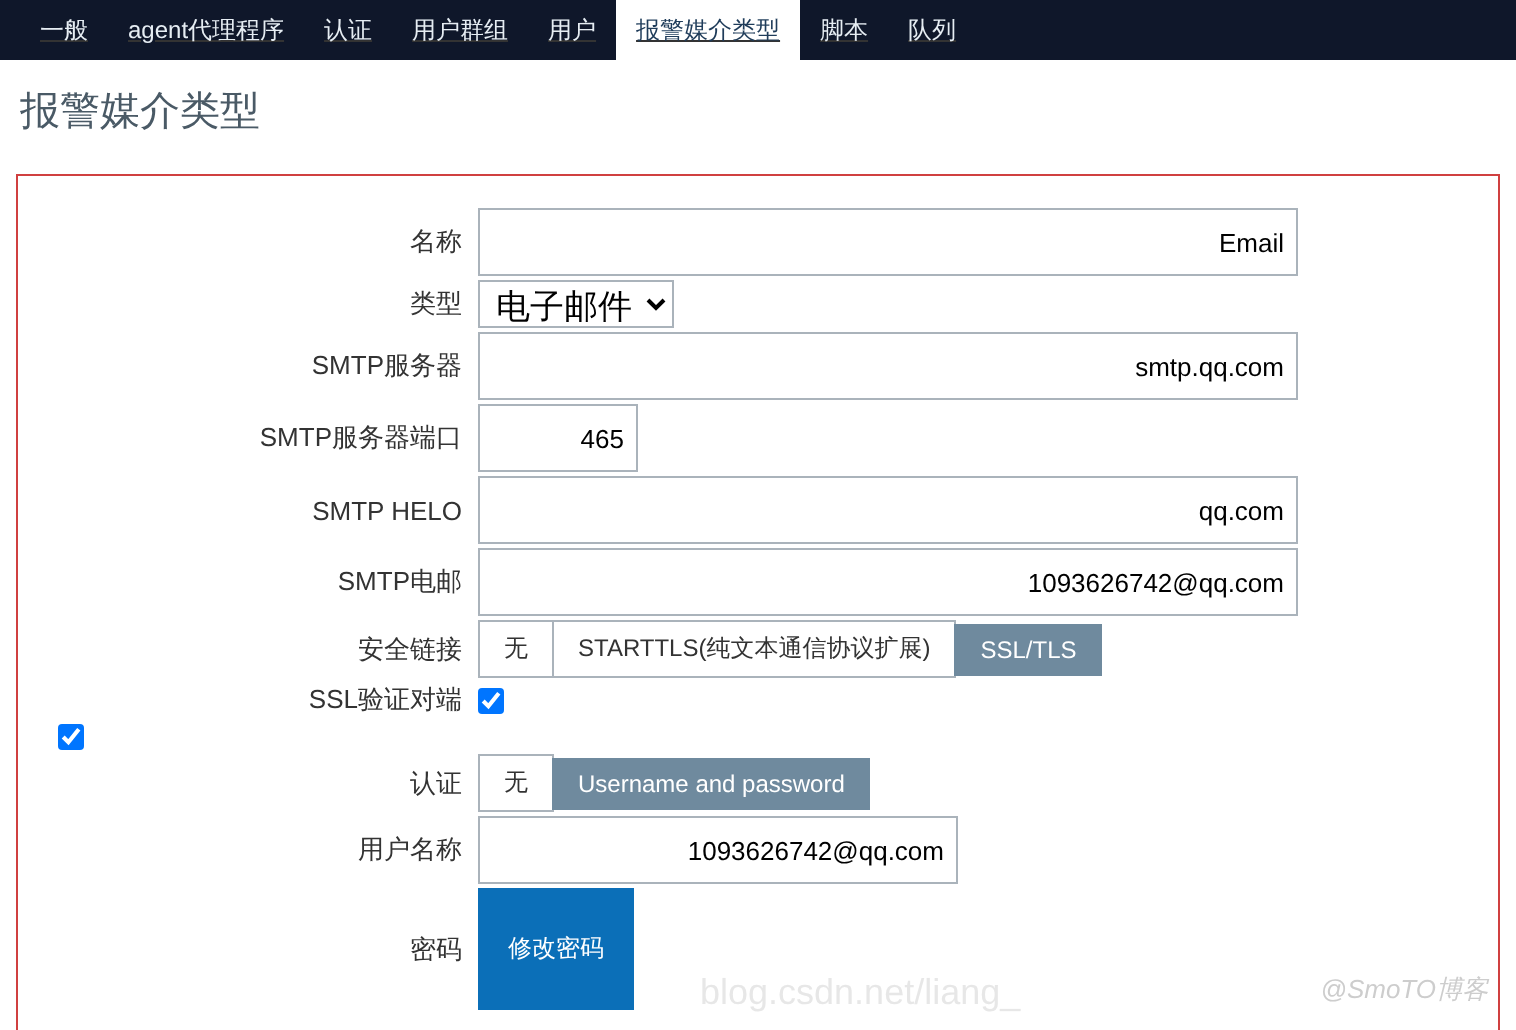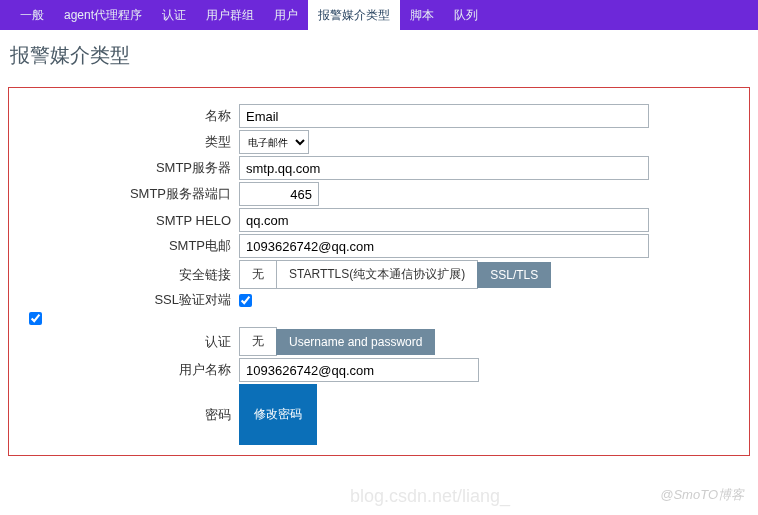--- a/index.html
+++ b/index.html
@@ -4,24 +4,25 @@
   <style>
     * { box-sizing: border-box; margin: 0; padding: 0; }
     body {
       font-family: Arial, "Microsoft YaHei", sans-serif;
       font-size: 13px;
       color: #333;
       background: #fff;
       width: 758px;
     }
     .topnav {
-      background: #6d28d9;
+      background: #0f172a;
       display: flex;
       padding: 0 10px;
       height: 30px;
+      text-decoration: underline;
     }
     .topnav a {
       color: #e6edf3;
       text-decoration: none;
       padding: 7px 10px;
       font-size: 12px;
       cursor: pointer;
     }
     .topnav a.active {
       background: #fff;
@@ -50,31 +51,32 @@
       font-size: 13px;
       color: #333;
     }
     .form-row .fval {
       display: flex;
       align-items: center;
       gap: 0;
     }
     input[type="text"], input[type="password"] {
       border: 1px solid #aab3bb;
-      padding: 6px 6px;
+      padding: 16px 6px;
       font-size: 13px;
       height: 24px;
+      text-align: right;
     }
     .inp-wide { width: 410px; }
     .inp-med { width: 240px; }
     .inp-num { width: 80px; text-align: right; padding-right: 8px; }
     select {
       border: 1px solid #aab3bb;
       padding: 2px 4px;
-      font-size: 10px;
+      font-size: 17px;
       height: 24px;
       background: #fff;
     }
     .seg {
       display: flex;
     }
     .seg .opt {
       border: 1px solid #aab3bb;
       padding: 5px 12px;
       font-size: 12px;

